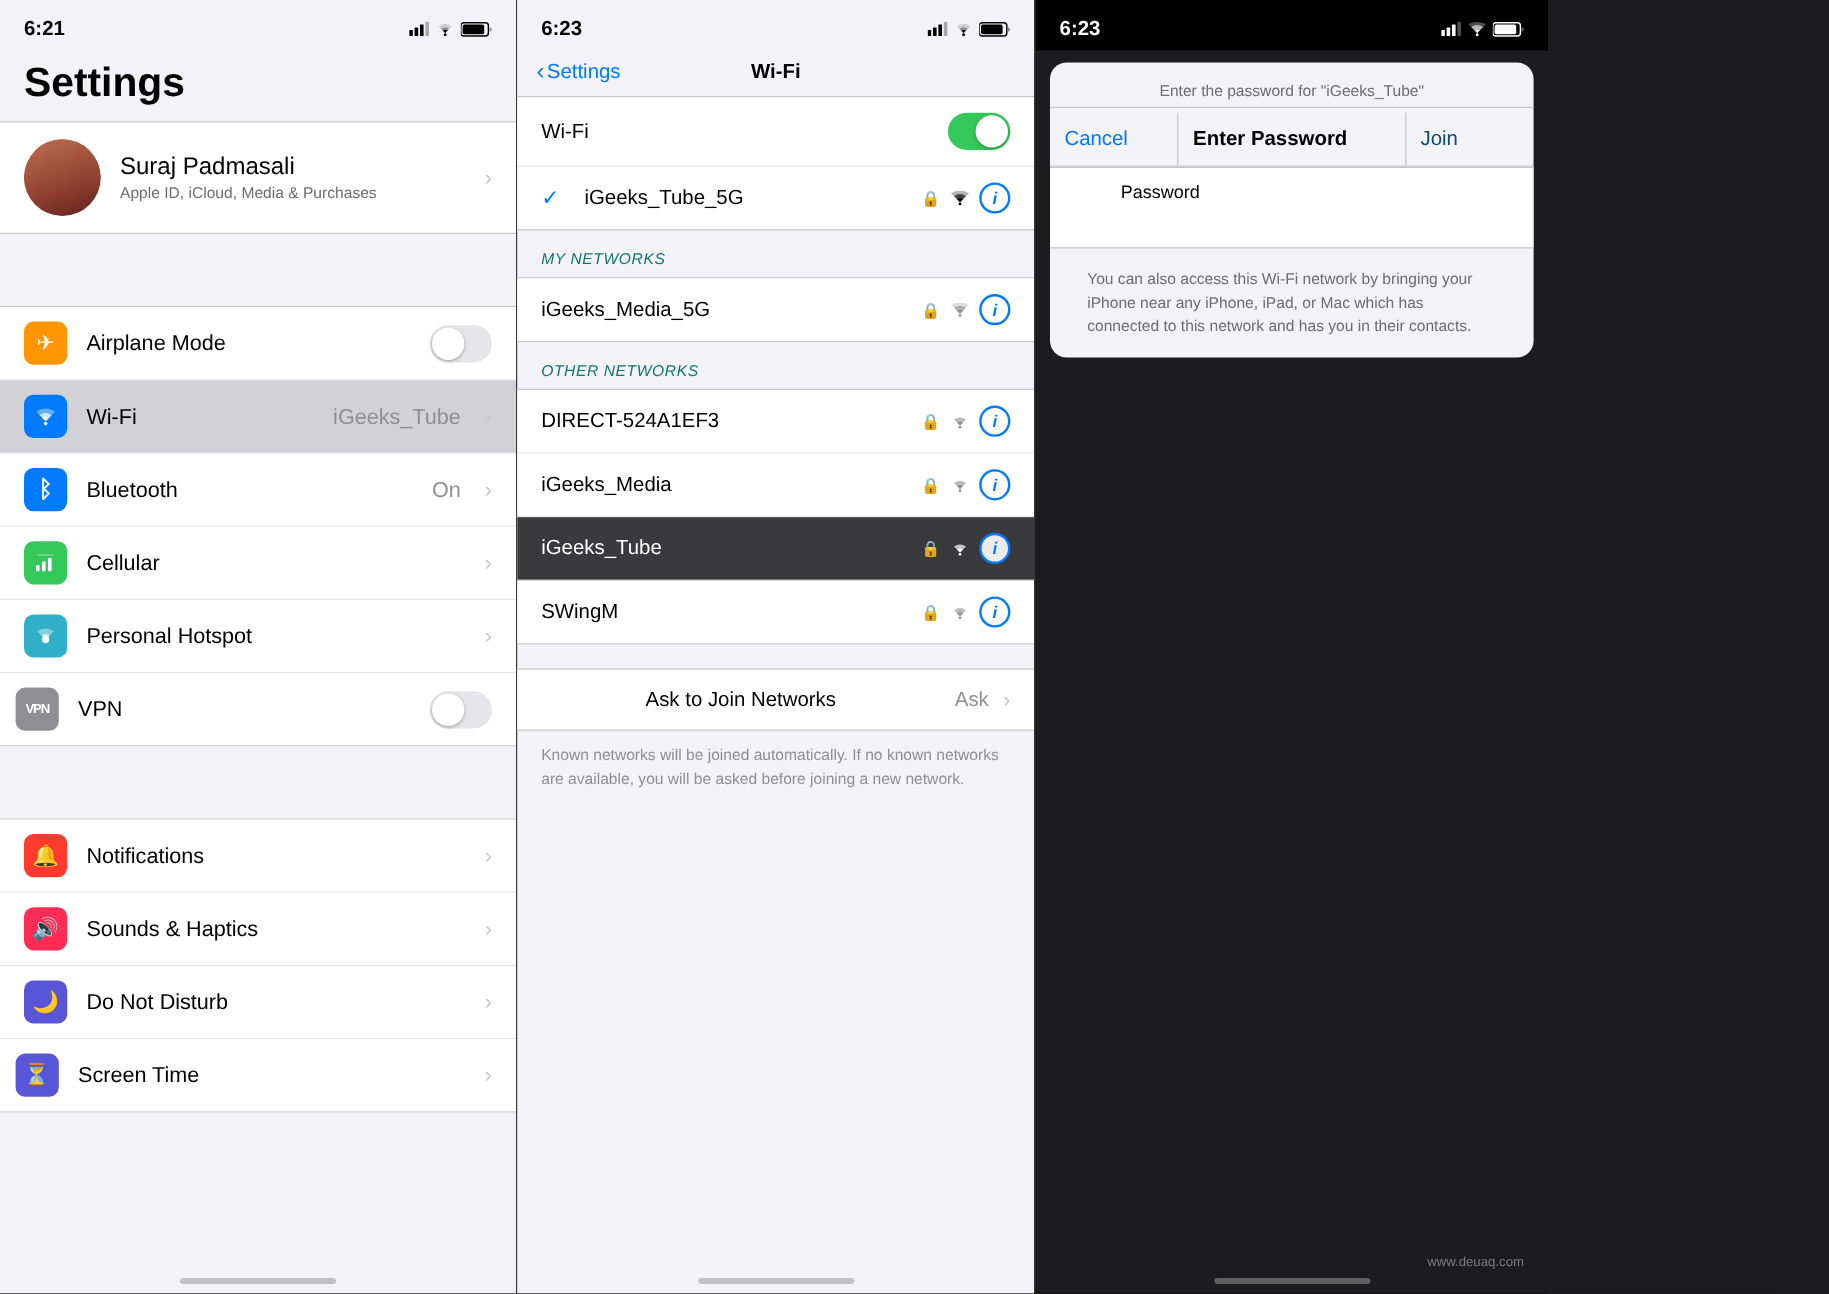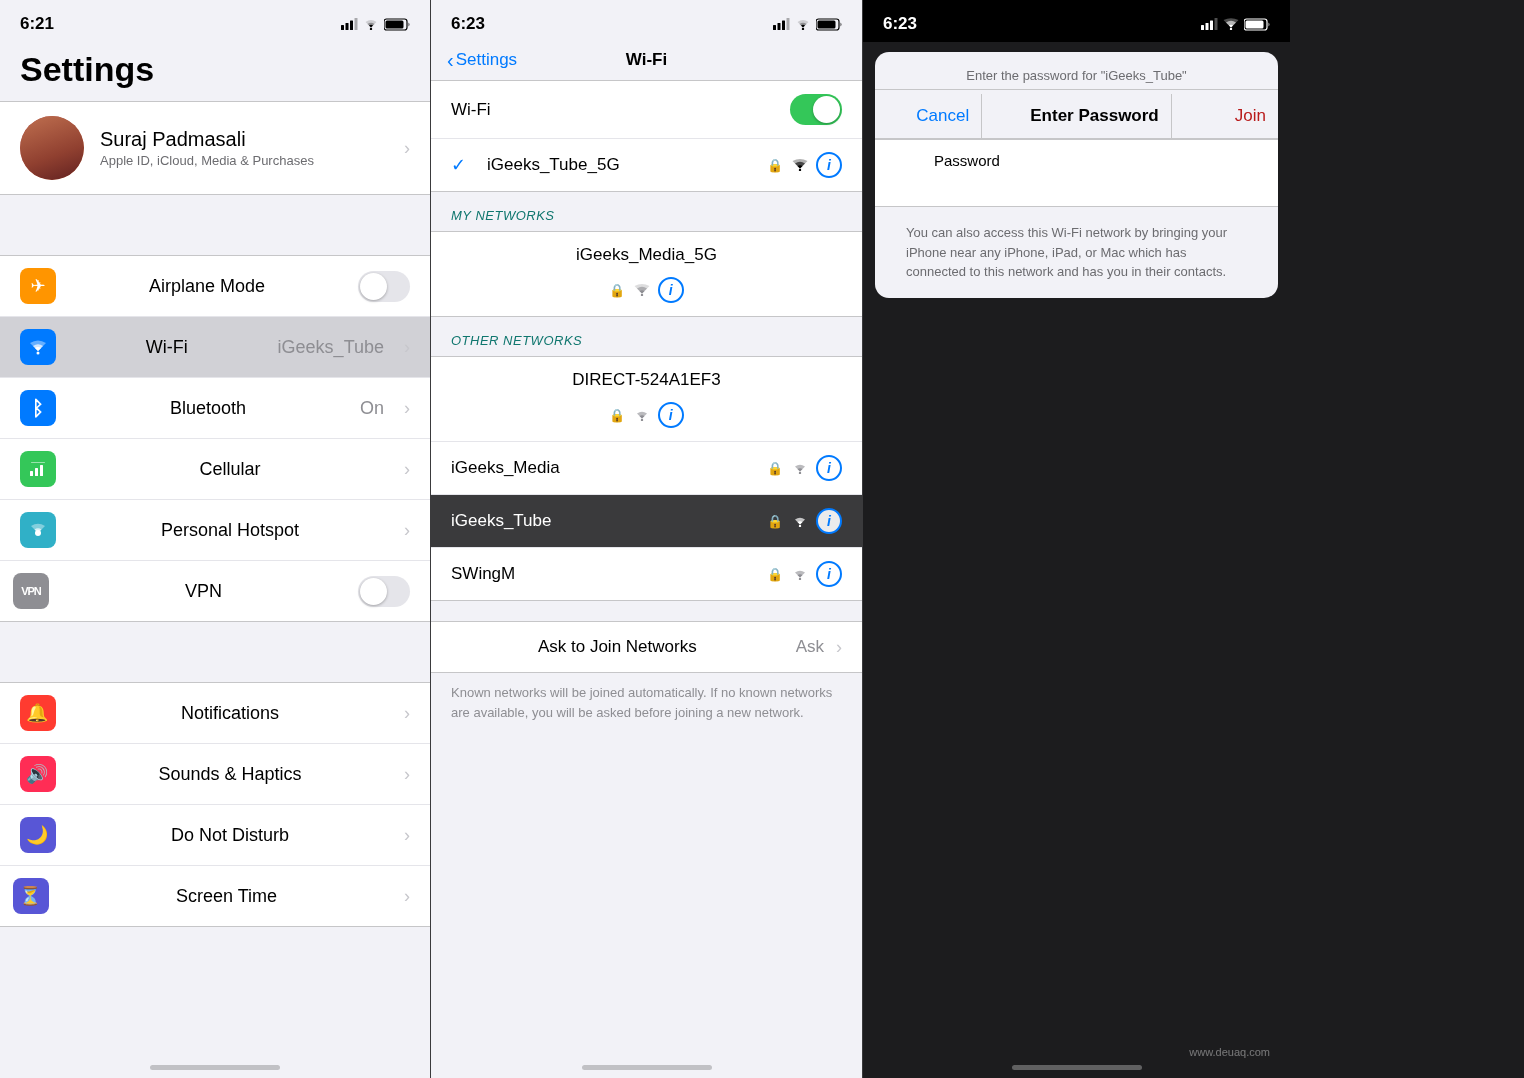--- a/index.html
+++ b/index.html
@@ -122,21 +122,21 @@
     }
     .icon-orange { background: #ff9500; }
     .icon-blue { background: #007aff; }
     .icon-blue-mid { background: #007aff; }
     .icon-green { background: #34c759; }
     .icon-teal { background: #30b0c7; }
     .icon-gray { background: #8e8e93; }
     .icon-red { background: #ff3b30; }
     .icon-indigo { background: #5856d6; }
 
-    .row-label { flex: 1; font-size: 18px; color: #000; text-align: center; }
+    .row-label { flex: 1; font-size: 18px; color: #000; }
     .row-value { font-size: 18px; color: #8e8e93; margin-right: 4px; }
     .toggle {
       width: 52px;
       height: 31px;
       border-radius: 16px;
       background: #e5e5ea;
       position: relative;
       flex-shrink: 0;
     }
     .toggle.on { background: #34c759; }
@@ -284,27 +284,27 @@
       padding-bottom: 6px;
     }
     .dialog-buttons {
       display: flex;
       align-items: center;
       padding: 4px 0 0;
     }
     .dialog-btn {
       flex: 1;
       padding: 12px;
-      text-align: right;
+      text-align: left;
       font-size: 17px;
       color: #007aff;
     }
     .dialog-btn.cancel { color: #007aff; }
     .dialog-btn.title-btn { font-weight: 700; color: #000; flex: 2; }
-    .dialog-btn.join { color: #b91c1c; }
+    .dialog-btn.join { color: #0c4a6e; }
     .dialog-divider-h {
       height: 1px;
       background: #c6c6c8;
       margin: 0;
     }
     .dialog-divider-v {
       width: 1px;
       background: #c6c6c8;
       align-self: stretch;
     }
@@ -342,21 +342,21 @@
       font-size: 11px;
       color: rgba(255,255,255,0.4);
     }
 
     
     .separator-group { height: 30px; background: #f2f2f7; }
     .wifi-group-block {
       border-top: 1px solid #c6c6c8;
       border-bottom: 1px solid #c6c6c8;
     }
-    .wifi-group-block .wifi-row:first-child { border-top: none; flex-direction: column; }
+    .wifi-group-block .wifi-row:first-child { border-top: none; }
     .wifi-group-block .wifi-row:last-child { border-bottom: none; }
   </style>
 </head>
 <body>
 
 <div class="phone-panel panel-settings">
 
   <div class="status-bar">
     <span class="status-time">6:21</span>
     <div class="status-icons">

